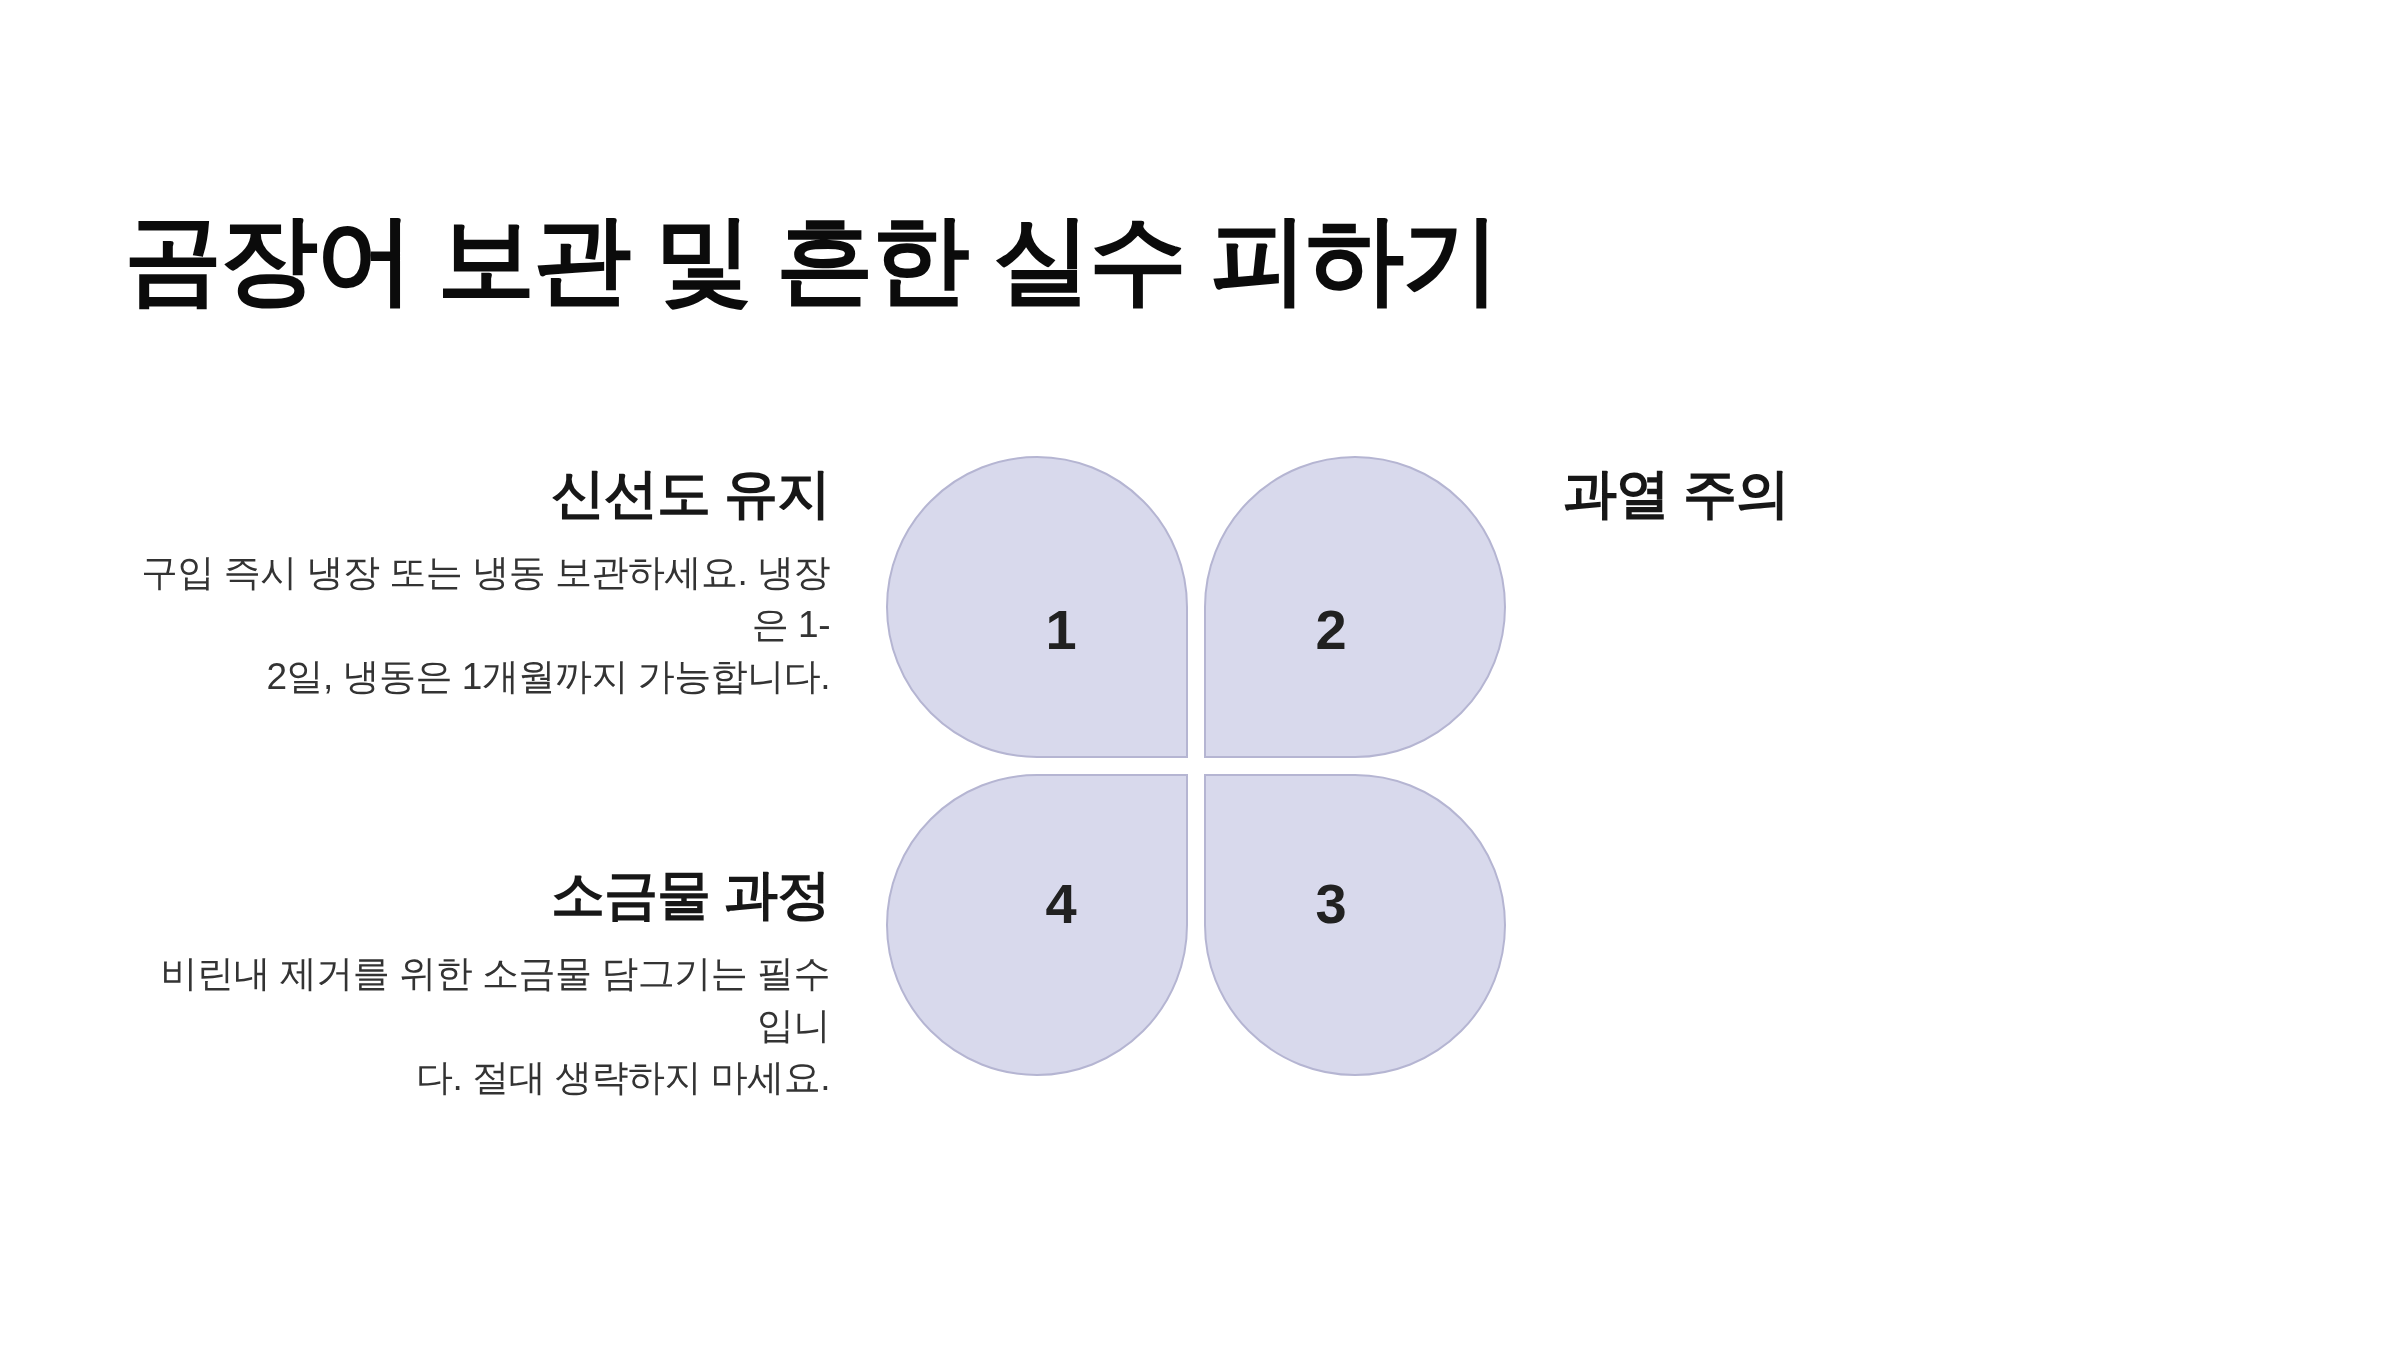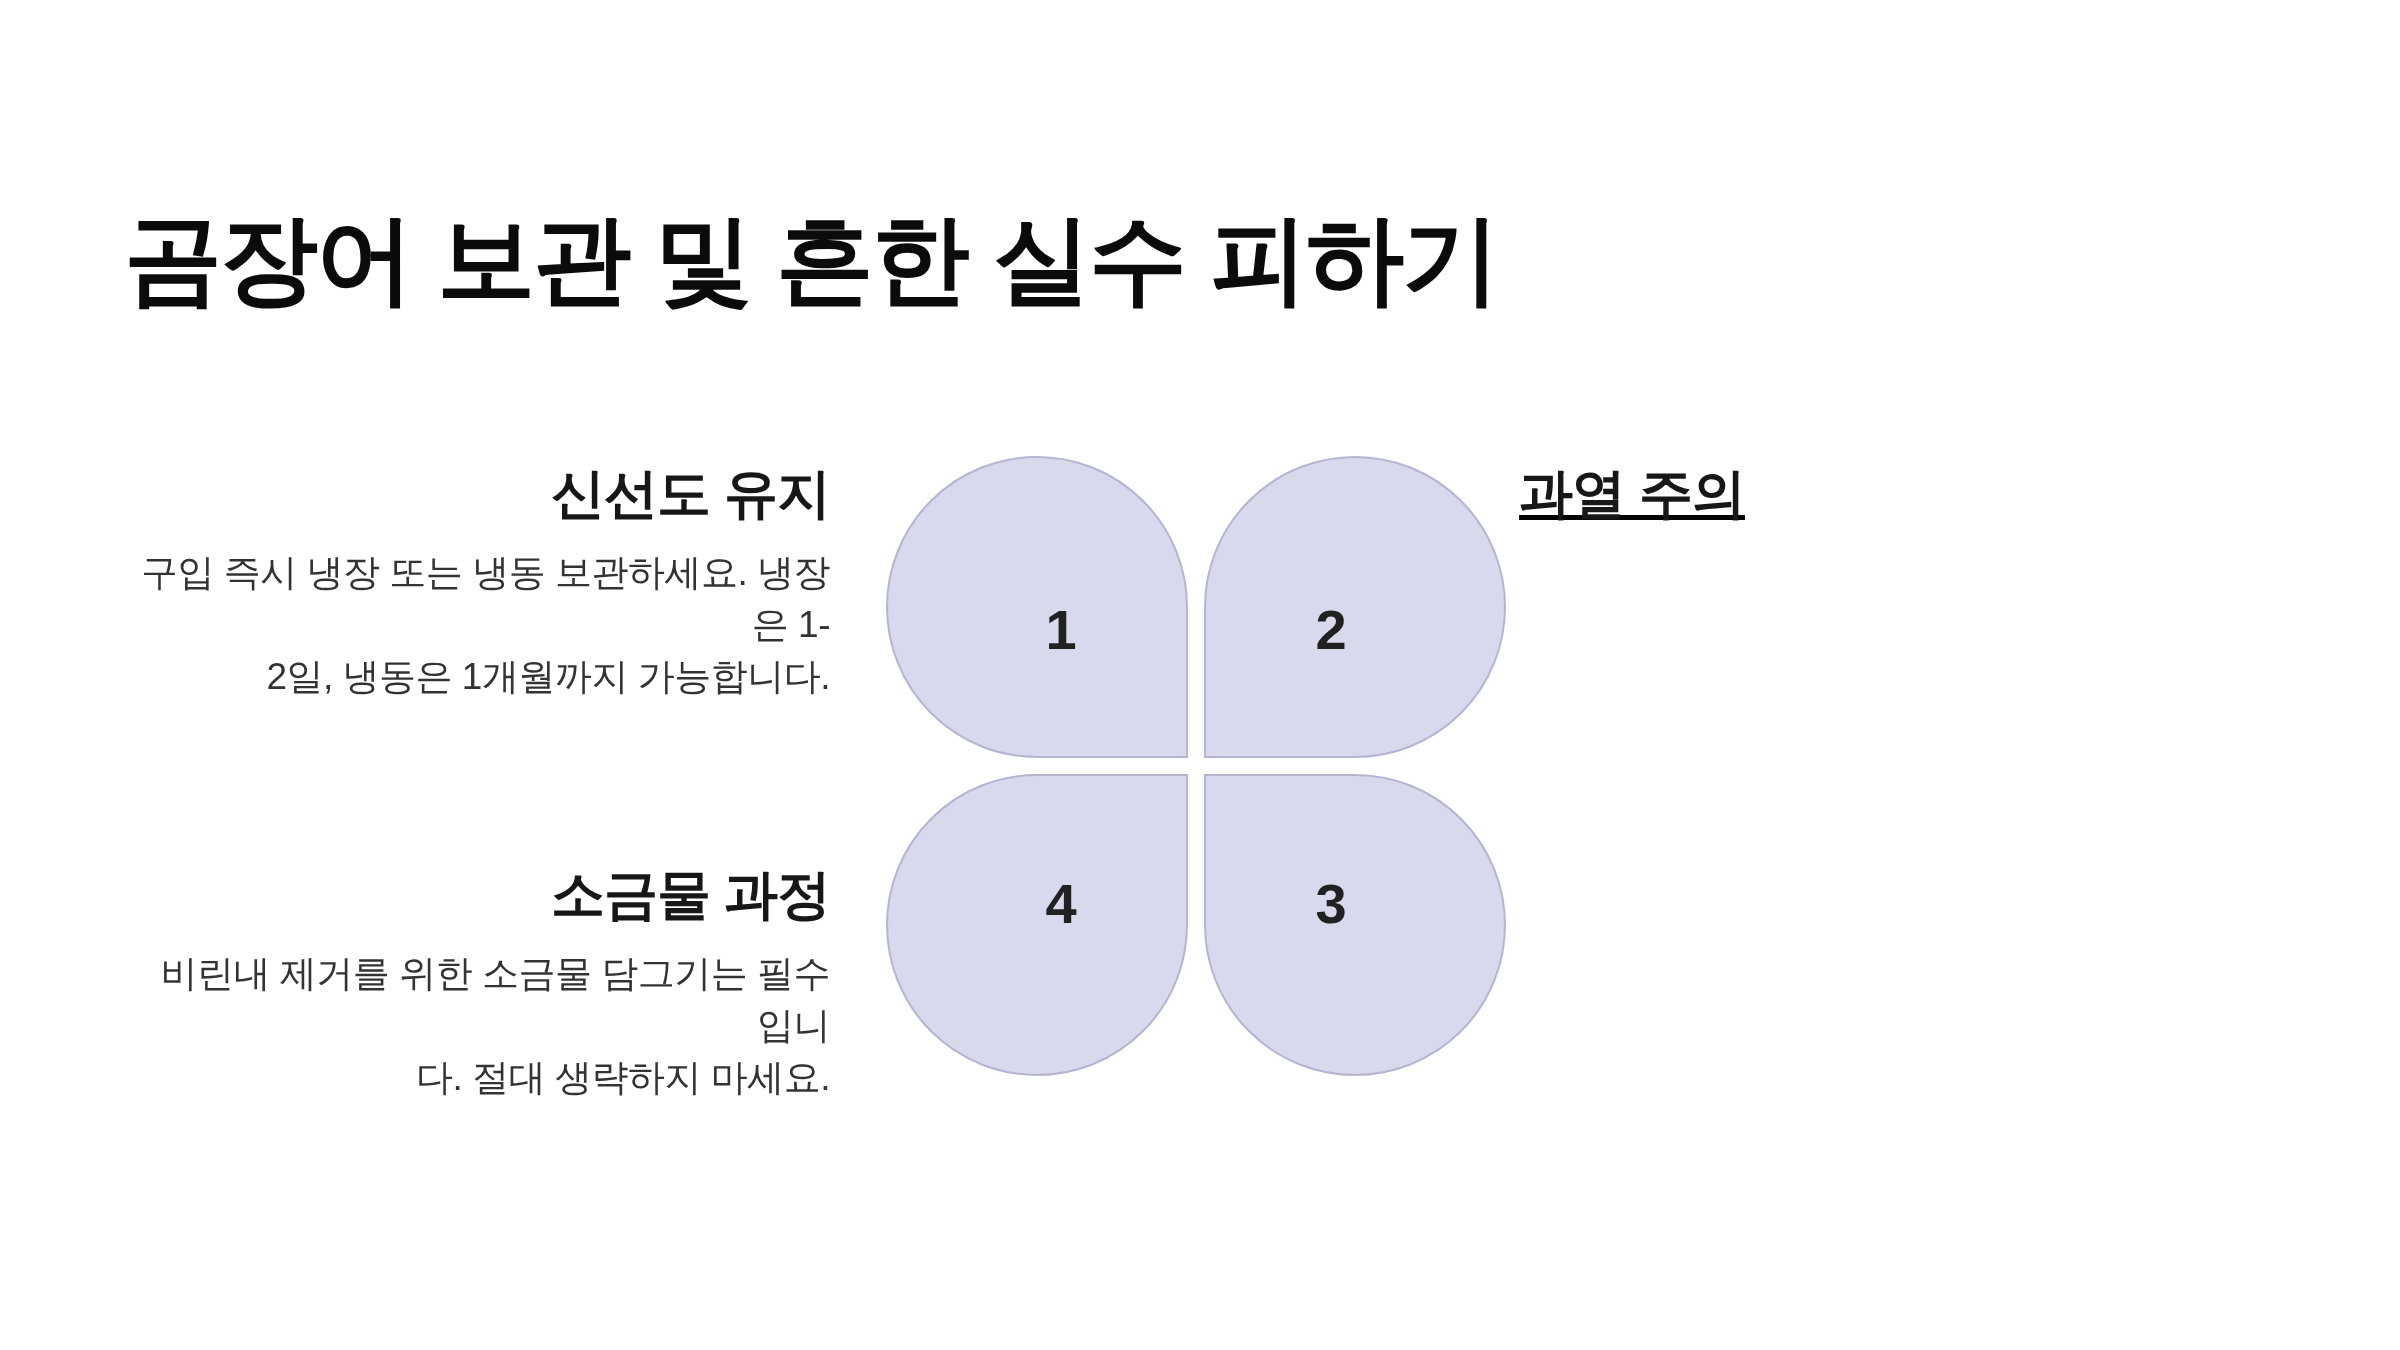--- a/index.html
+++ b/index.html
@@ -47,21 +47,21 @@
     font-weight: 400;
     color: var(--body-color);
     white-space: pre-line;
     letter-spacing: -0.5px;
     text-align: right;
   }
   .block.align-right { text-align: right; }
   .block.align-left  { text-align: left; }
 
   .block.tl { left: 130px; top: 463px;  width: 700px; }
-  .block.tr { left: 1519px; top: 463px; width: 720px; text-decoration: underline; }
+  .block.tr { left: 1563px; top: 463px; width: 720px; }
   .block.bl { left: 130px; top: 864px;  width: 700px; }
   .block.br { left: 1583px; top: 864px; width: 720px; }
 
   .flower {
     position: absolute;
     left: 886px;
     top: 456px;
     width: 620px;
     height: 620px;
     display: grid;

